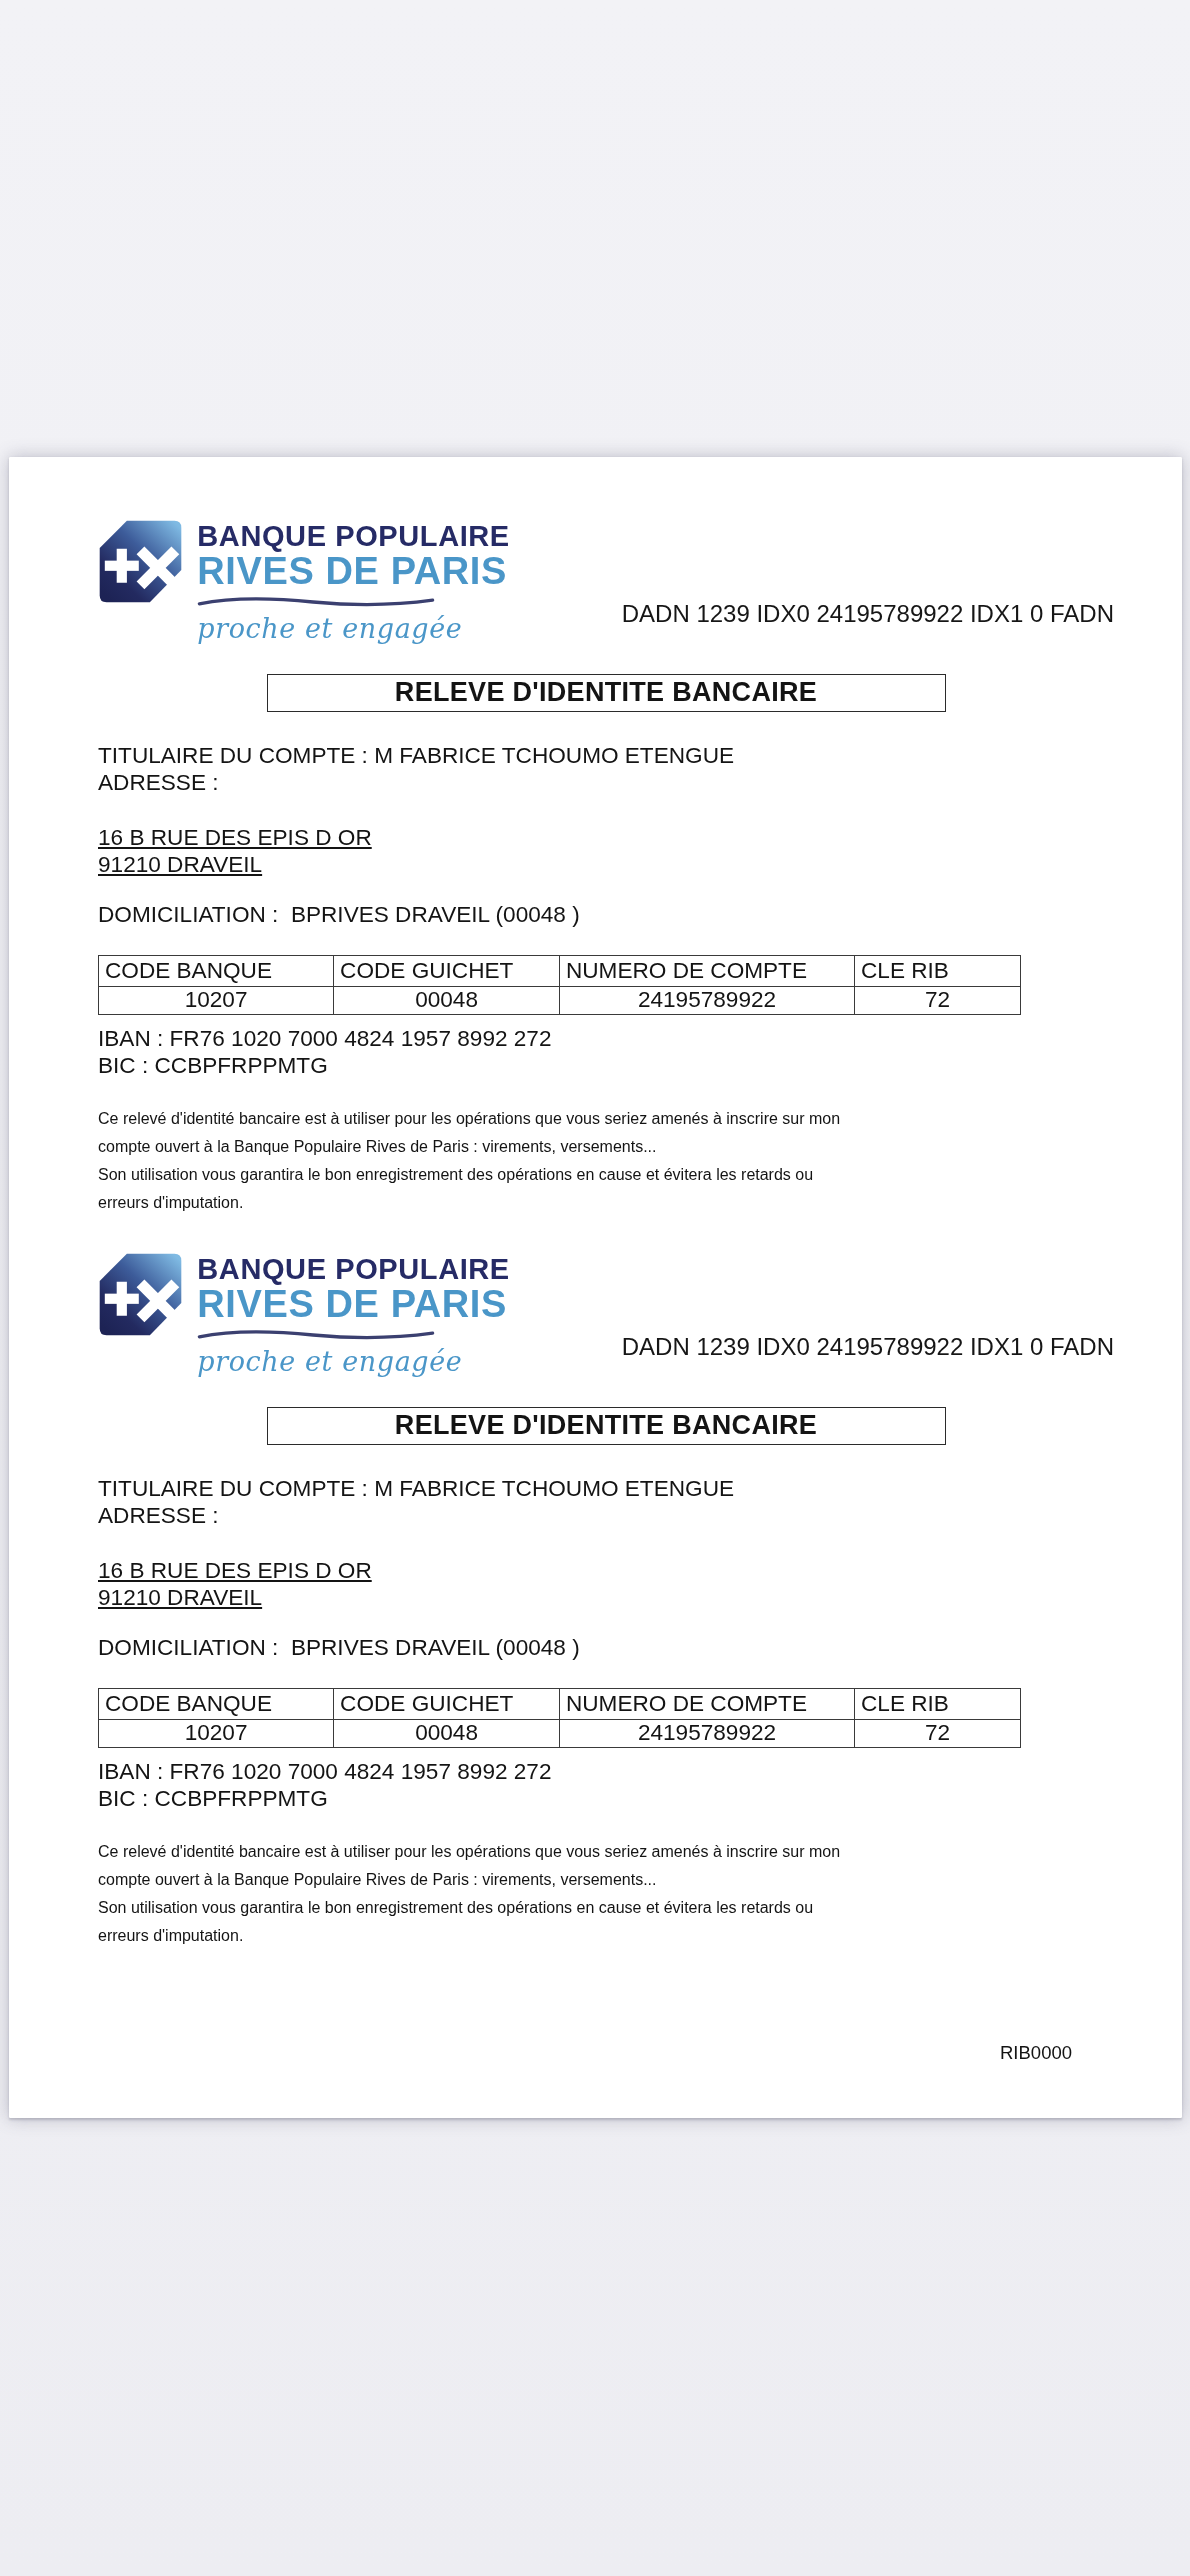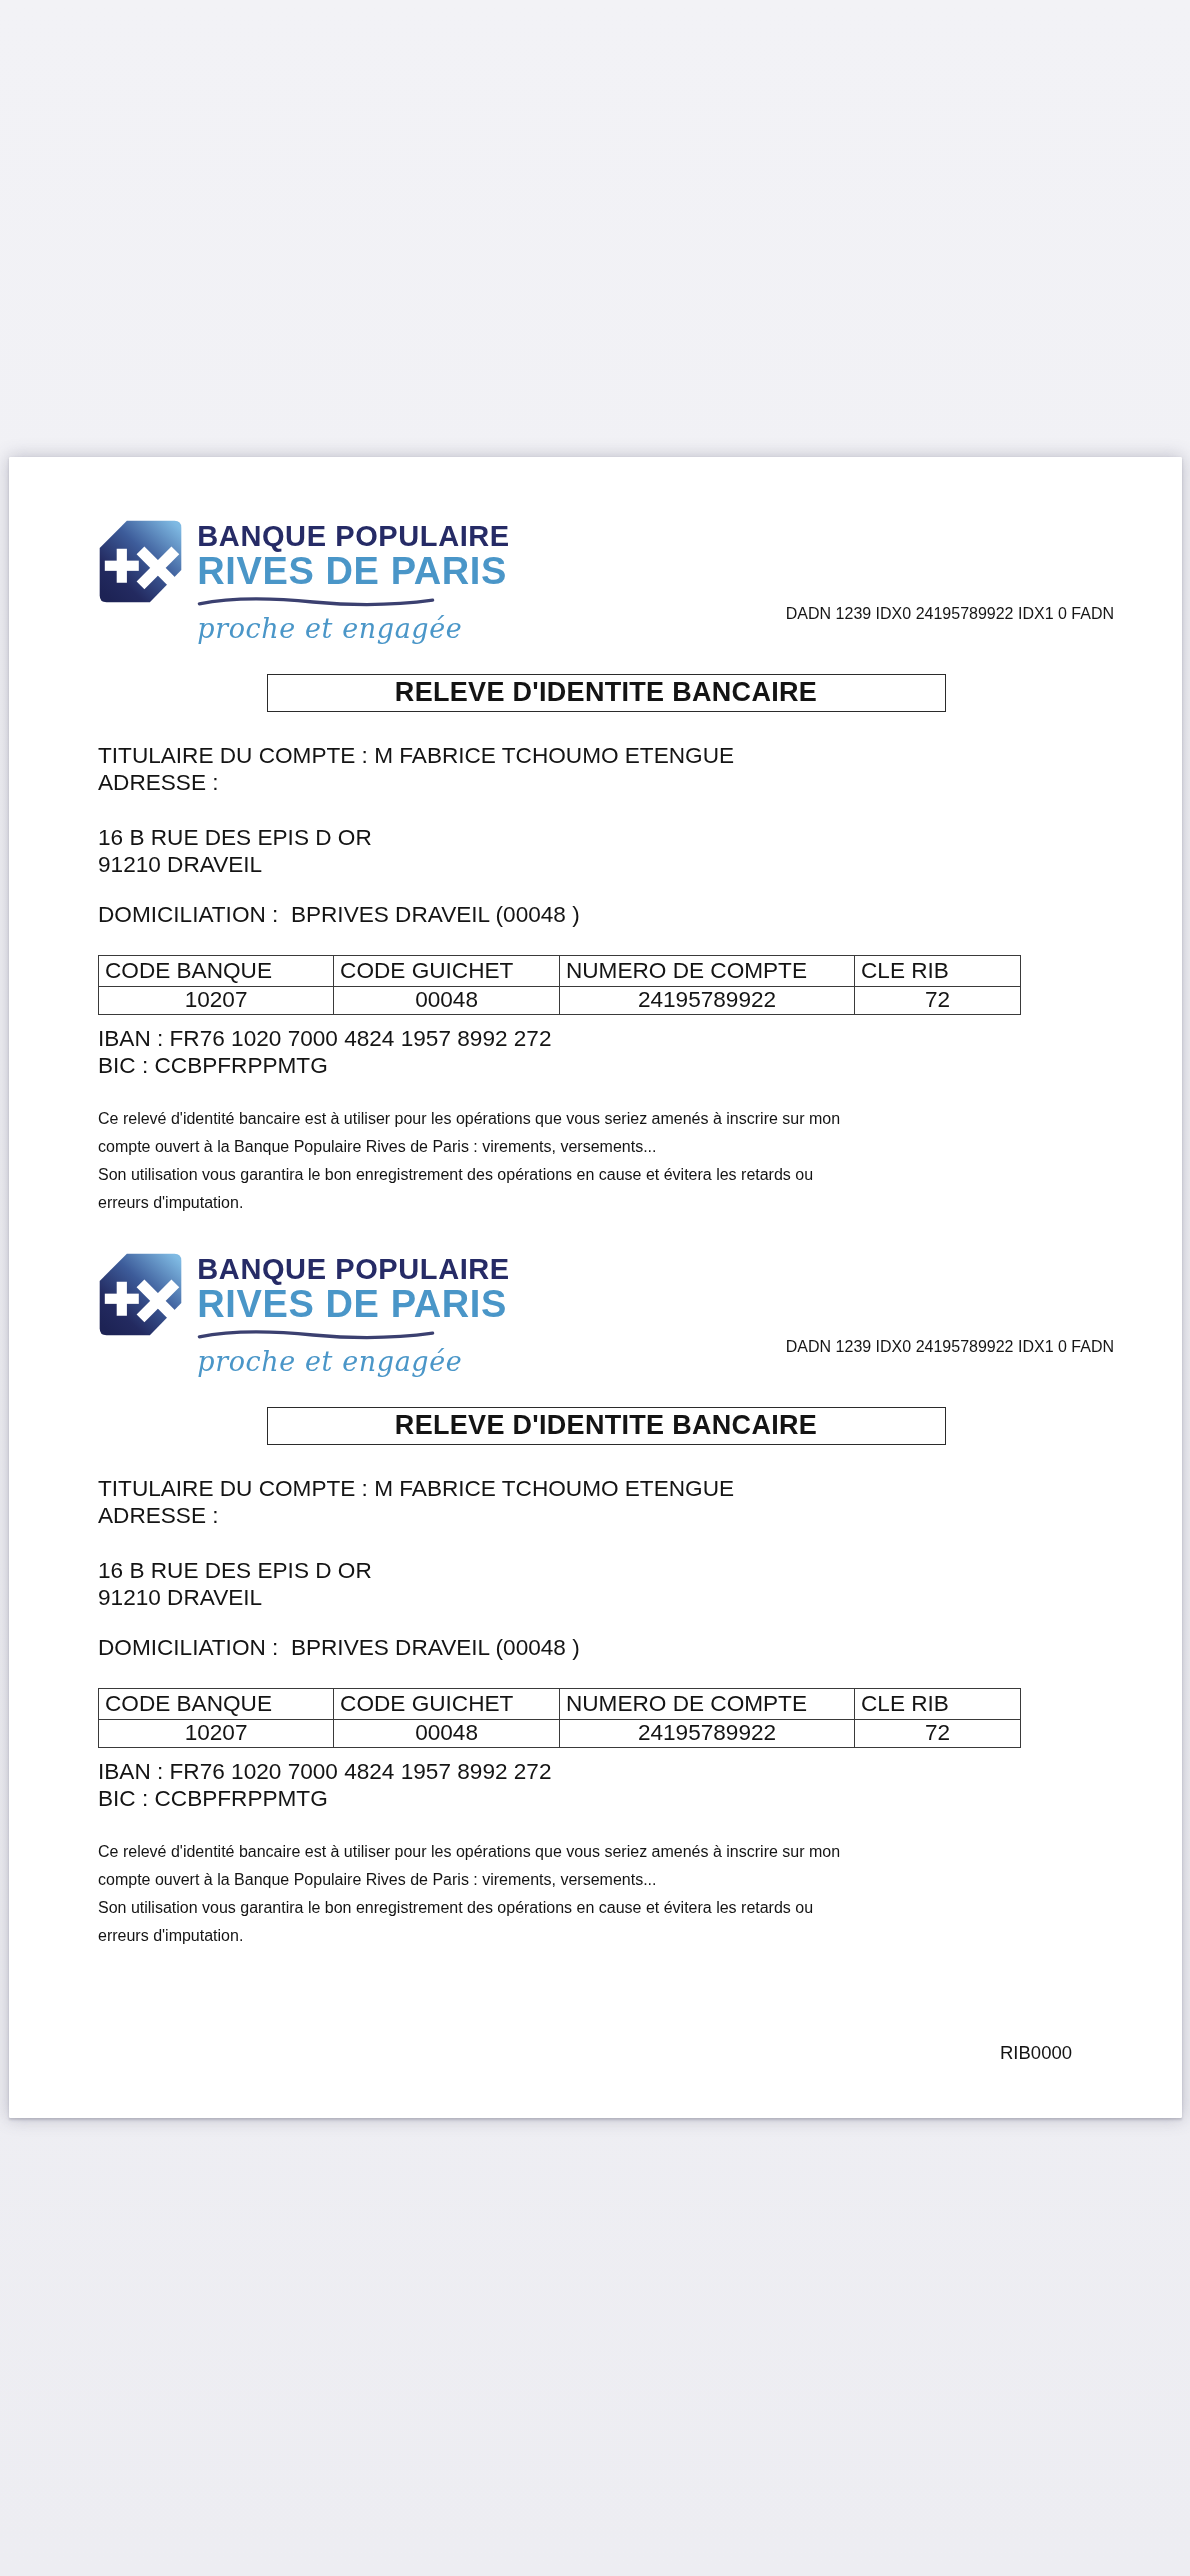--- a/index.html
+++ b/index.html
@@ -13,29 +13,29 @@
   
   .rib-header{height:121px;display:flex;justify-content:space-between;align-items:flex-end;}
   .logo{display:flex;gap:14.3px;align-items:flex-start;height:121px;text-align:right;}
   .logo-icon{width:85px;height:85px;flex:0 0 auto;}
   .logo-text{display:flex;flex-direction:column;align-items:flex-start;}
   .brand1{font-size:29px;font-weight:bold;letter-spacing:0.6px;line-height:35px;color:var(--navy,#262b66);white-space:pre;}
   .brand2{font-size:38px;font-weight:bold;letter-spacing:0.6px;line-height:35px;color:var(--blue,#4a96c8);white-space:pre;}
   .wave{display:block;margin-top:7.1px;width:238px;height:12px;}
   .tagline{margin-top:4.8px;font-family:"DejaVu Serif",serif;font-style:italic;font-size:27px;
            color:var(--blue,#4a96c8);letter-spacing:0.6px;white-space:pre;}
-  .ref{font-size:16px;line-height:22.6px;margin-bottom:14.3px;white-space:pre;color:#161616;text-align:center;}
+  .ref{font-size:24px;line-height:22.6px;margin-bottom:14.3px;white-space:pre;color:#161616;text-align:center;}
   
   .title-wrap{margin-top:34px;text-align:center;}
   .title-box{display:inline-block;box-sizing:border-box;width:679px;border:1.8px solid #2b2b2b;
              font-size:27px;line-height:30px;font-weight:bold;padding:2.4px 0 3.6px;letter-spacing:0.3px;}
   
   .line{font-size:22.6px;line-height:27px;white-space:pre-wrap;}
   .block-holder{margin-top:30px;}
-  .block-addr{margin-top:28px;}
+  .block-addr{margin-top:28px;text-decoration:underline;}
   .line-dom{margin-top:23px;}
   .line-iban{margin-top:10px;}
   
   .rib-table{margin-top:27px;border-collapse:collapse;width:923px;table-layout:fixed;}
   .rib-table th,.rib-table td{border:1.2px solid #3a3a3a;font-size:22.6px;line-height:25px;font-weight:normal;}
   .rib-table th{text-align:left;padding:1.8px 0 3px 6px;}
   .rib-table td{text-align:center;padding:0.6px 0 1.8px;}
   .col-1{width:25.5%;} .col-2{width:24.5%;} .col-3{width:32%;} .col-4{width:18%;}
   
   .notice{margin-top:25.6px;font-size:16px;line-height:28px;white-space:pre-line;max-width:1012px;}

